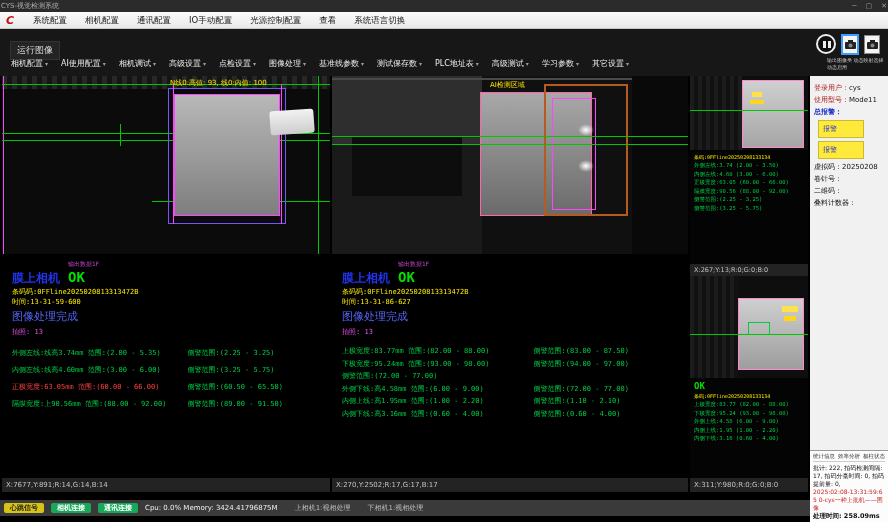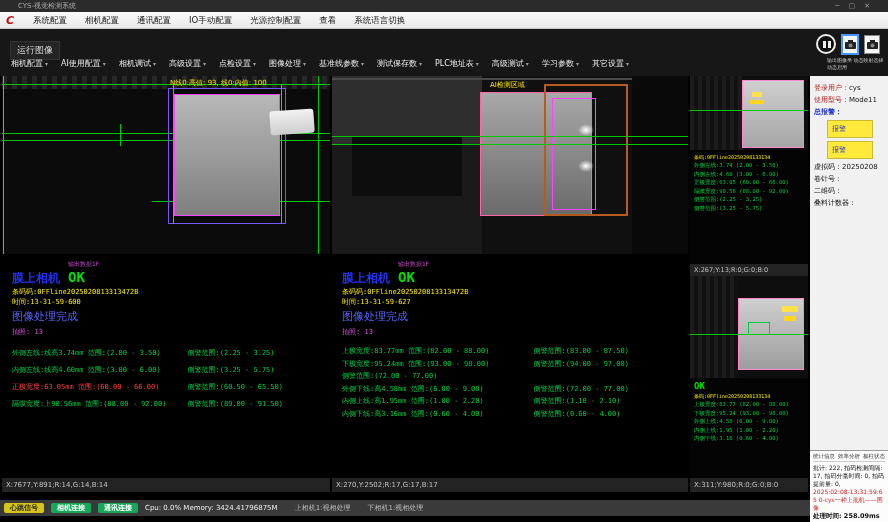--- a/index.html
+++ b/index.html
@@ -1,21 +1,21 @@
 <!DOCTYPE html>
 <html><head>
 <meta charset="utf-8">
 <style>
   * { margin:0; padding:0; box-sizing:border-box; }
   body { background:#000; font-family:"DejaVu Sans", sans-serif; }
   .app { position:relative; width:888px; height:522px; background:#000; overflow:hidden; }
 
   
   .titlebar { position:absolute; left:0; top:0; width:888px; height:12px; background:#2b2b2b;
-    display:flex; align-items:center; justify-content:space-between; padding:0 18px; }
+    display:flex; align-items:center; justify-content:space-between; padding:0 1px; }
   .titlebar .title { color:#aaa; font-size:7px; }
   .win-controls { display:flex; gap:9px; }
   .win-controls span { color:#999; font-size:7px; line-height:12px; cursor:default; }
 
   
   .menubar { position:absolute; left:0; top:12px; width:888px; height:17px;
     background:linear-gradient(#fbfbfb,#e9e9e9); display:flex; align-items:center; padding:0 6px; border-bottom:1px solid #c8c8c8; }
   .logo { color:#c41212; font-weight:bold; font-style:italic; font-size:11px; margin-right:10px; }
   .menu-items { display:flex; }
   .menu-item { font-size:8.5px; color:#1a1a1a; padding:0 9px; line-height:16px; cursor:default; }
@@ -79,21 +79,21 @@
   .p2-text { left:690px; top:378px; width:118px; height:100px; }
   .pbar { color:#ffee00; font-size:5px; line-height:8px; white-space:nowrap; overflow:hidden; }
   .pok { color:#00e000; font-weight:bold; font-size:9px; line-height:11px; }
   .pline { color:#00cc44; font-size:5.5px; line-height:8.5px; white-space:nowrap; overflow:hidden; }
 
   
   .right-panel { position:absolute; left:810px; top:76px; width:78px; height:446px; background:#f1f1f1; padding:5px 4px; font-size:7px; color:#111; }
   .rp-row { margin:3px 0; line-height:9px; }
   .rp-label-red { color:#b02020; }
   .rp-label-blue { color:#2233cc; font-weight:bold; }
-  .alarm-list { margin:2px 0 4px 13px; }
+  .alarm-list { margin:2px 0 4px 4px; }
   .alarm-item { background:#ffe93a; color:#2233cc; font-size:7px; width:46px; padding:3px 4px; margin:3px 0; border:1px solid #c9bb30; }
   .stats { position:absolute; left:0; bottom:0; width:78px; background:#fcfcfc; border-top:1px solid #999; padding:2px 3px; }
   .stats-tabs { display:flex; gap:3px; border-bottom:1px solid #ccc; padding-bottom:1px; margin-bottom:2px; }
   .stats-tab { font-size:5.5px; color:#333; }
   .stats-line { font-size:6px; line-height:8px; color:#111; word-break:break-all; }
   .stats-line.red { color:#cc2222; }
   .stats-line.bold { font-weight:bold; font-size:6.5px; }
 
   
   .statusbar { position:absolute; left:0; top:500px; width:810px; height:16px; background:#3a3a3a;
@@ -240,21 +240,21 @@
     <div class="title-row">
       <span class="cam-title">膜上相机</span>
       <span class="result-ok">OK</span>
     </div>
     <div class="meta">条码码:0FFline2025020813313472B</div>
     <div class="meta">时间:13-31-59-600</div>
     <div class="proc-status">图像处理完成</div>
     <div class="shot-count">拍照: 13</div>
     <div class="rows">
         <div class="row">
-        <span class="l">外侧左线:线高3.74mm 范围:(2.00 - 3.50)</span>
+        <span class="l">外侧左线:线高3.74mm 范围:(2.00 - 5.35)</span>
         <span class="r">侧警范围:(2.25 - 3.25)</span>
       </div>
         <div class="row">
         <span class="l">内侧左线:线高4.60mm 范围:(3.00 - 6.00)</span>
         <span class="r">侧警范围:(3.25 - 5.75)</span>
       </div>
         <div class="row fail">
         <span class="l">正极宽度:63.05mm 范围:(60.00 - 66.00)</span>
         <span class="r">侧警范围:(60.50 - 65.50)</span>
       </div>
@@ -265,21 +265,21 @@
       </div>
   </div>
 
   <div class="info-panel center-info">
     <div class="info-sub">输出数据1F</div>
     <div class="title-row">
       <span class="cam-title">膜上相机</span>
       <span class="result-ok">OK</span>
     </div>
     <div class="meta">条码码:0FFline2025020813313472B</div>
-    <div class="meta">时间:13-31-59-627</div>
+    <div class="meta">时间:13-31-86-627</div>
     <div class="proc-status">图像处理完成</div>
     <div class="shot-count">拍照: 13</div>
     <div class="rows">
         <div class="row">
         <span class="l">上极宽度:83.77mm 范围:(82.00 - 88.00)</span>
         <span class="r">侧警范围:(83.00 - 87.50)</span>
       </div>
         <div class="row">
         <span class="l">下极宽度:95.24mm 范围:(93.00 - 98.00)</span>
         <span class="r">侧警范围:(94.00 - 97.00)</span>

